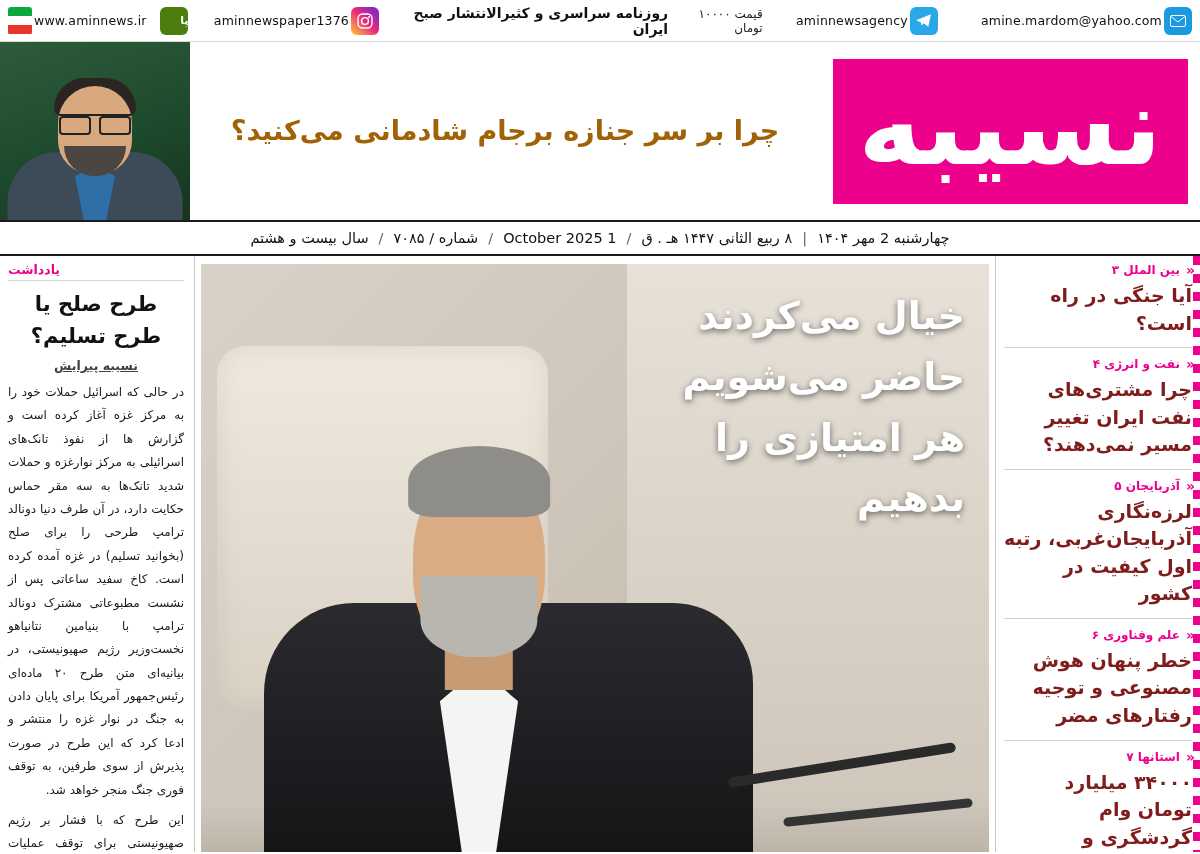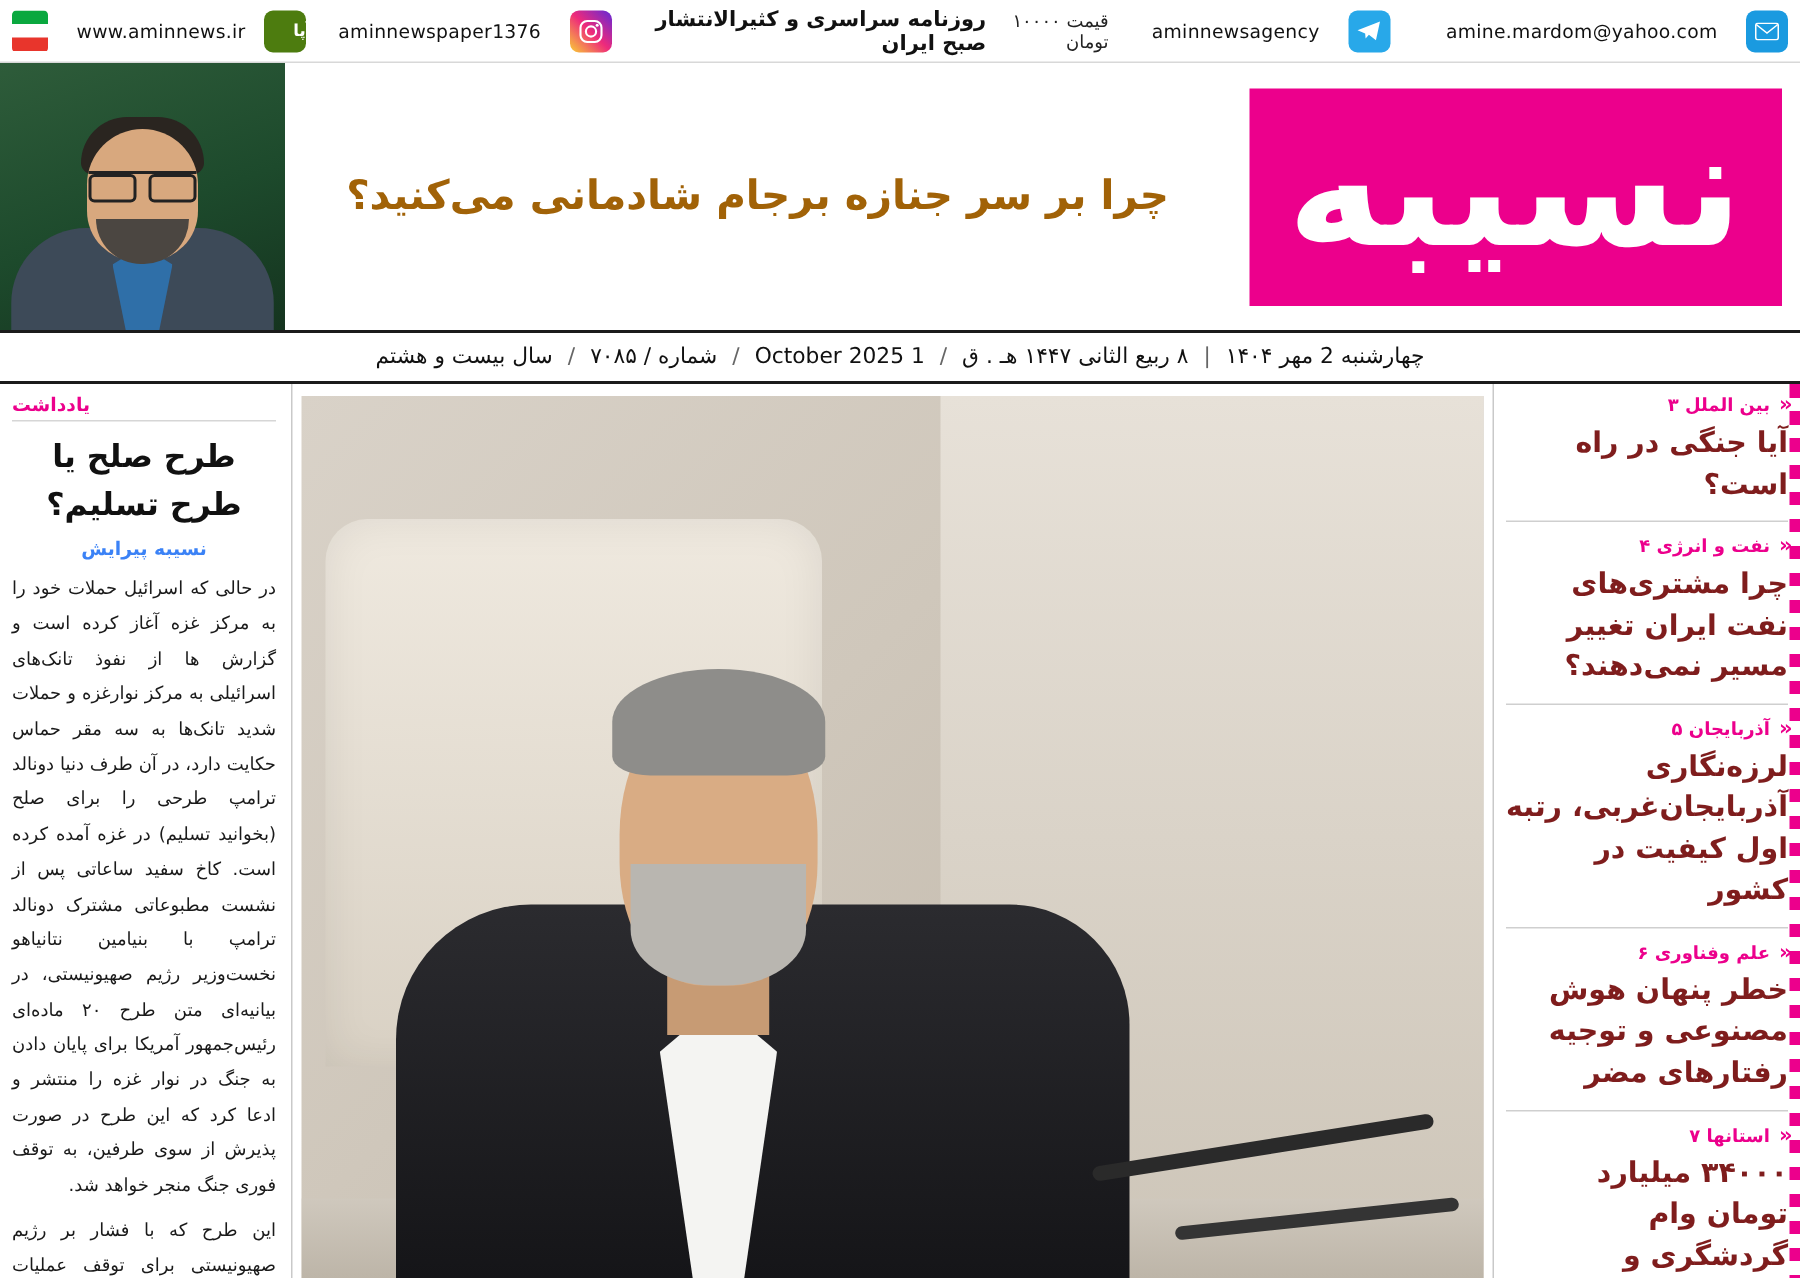--- a/index.html
+++ b/index.html
@@ -16,21 +16,21 @@
   .topbar {
     position: relative;
     height: 42px;
     border-bottom: 1px solid #d8d8d8;
     display: flex; align-items: center;
     direction: rtl;
     padding: 0 8px;
     font-size: 12px;
     color: #111;
   }
-  .tb-item { display: flex; align-items: center; gap: 19px; }
+  .tb-item { display: flex; align-items: center; gap: 2px; }
   .tb-spacer { flex: 1; }
 
   .icon-sq {
     width: 28px; height: 28px; border-radius: 6px;
     display: flex; align-items: center; justify-content: center;
     color: #fff; flex: 0 0 auto;
   }
   .icon-mail { background: #1a9ae0; }
   .icon-tg   { background: #28a8e9; }
   .icon-ig   { background: linear-gradient(45deg,#f9ce34,#ee2a7b,#6228d7); }
@@ -242,22 +242,23 @@
   }
   .note-kicker {
     text-align: left; font-size: 12.5px; color: #ec008c; font-weight: bold;
     border-bottom: 1px solid #d6d6d6; padding-bottom: 3px; margin-bottom: 8px;
   }
   .note-title {
     text-align: center; font-size: 21px; font-weight: bold; line-height: 1.5;
     color: #111; margin-bottom: 6px;
   }
   .note-author {
-    text-align: center; font-size: 12.5px; color: #3b82f6; font-weight: bold;
+    text-align: center; font-size: 12.5px; color: #404040; font-weight: bold;
     margin-bottom: 8px;
+    text-decoration: underline;
   }
   .note-body {
     font-size: 12px; line-height: 1.95; text-align: justify; color:#1a1a1a;
     text-align-last: right;
   }
   .note-body p { margin: 0 0 7px 0; }
 </style>
 </head>
 <body>
 
@@ -417,20 +418,26 @@
           <div class="ph-suit"></div>
           <div class="ph-shirt"></div>
           <div class="ph-neck"></div>
           <div class="ph-head"></div>
           <div class="ph-hair"></div>
           <div class="ph-beard"></div>
         </div>
         <div class="ph-mic"></div>
         <div class="ph-mic2"></div>
 
+        <div class="overlay-headline">
+          <span>خیال می‌کردند</span>
+          <span>حاضر می‌شویم</span>
+          <span>هر امتیازی را</span>
+          <span>بدهیم</span>
+        </div>
       </div>
     </div>
 
     <div class="col-note">
       <div class="note-kicker">یادداشت</div>
       <div class="note-title">طرح صلح یا طرح تسلیم؟</div>
       <div class="note-author">نسیبه پیرایش</div>
       <div class="note-body">
         <p>در حالی که اسرائیل حملات خود را به مرکز غزه آغاز کرده است و گزارش ها از نفوذ تانک‌های اسرائیلی به مرکز نوارغزه و حملات شدید تانک‌ها به سه مقر حماس حکایت دارد، در آن طرف دنیا دونالد ترامپ طرحی را برای صلح (بخوانید تسلیم) در غزه آمده کرده است. کاخ سفید ساعاتی پس از نشست مطبوعاتی مشترک دونالد ترامپ با بنیامین نتانیاهو نخست‌وزیر رژیم صهیونیستی، در بیانیه‌ای متن طرح ۲۰ ماده‌ای رئیس‌جمهور آمریکا برای پایان دادن به جنگ در نوار غزه را منتشر و ادعا کرد که این طرح در صورت پذیرش از سوی طرفین، به توقف فوری جنگ منجر خواهد شد.</p>
         <p>این طرح که با فشار بر رژیم صهیونیستی برای توقف عملیات نظامی همراه است، شامل نکات قابل توجهی است. طبق گزارش وال استریت ژورنال به نقل از مقامات آمریکایی، ترامپ از انتصاب تونی بلر نخست‌وزیر اسبق انگلیس به ریاست یک نهاد موقت برای اداره نوار غزه پس از جنگ حمایت می‌کند. این نهاد موقت که انتظار می‌رود حداقل برای چند سال سکان هدایت غزه را به عهده داشته باشد، با حمایت یک نیروی حافظ صلح بین‌المللی به رهبری کشورهای عربی همراه خواهد بود. سی‌ان‌ان نیز به نقل از منابع خود گزارش داده است که طرح ترامپ شامل آزادی تمامی اسرای اسرائیلی در غزه در عرض دو روز و در ازای خروج تدریجی نظامیان اسرائیلی از نوار غزه است.</p>

